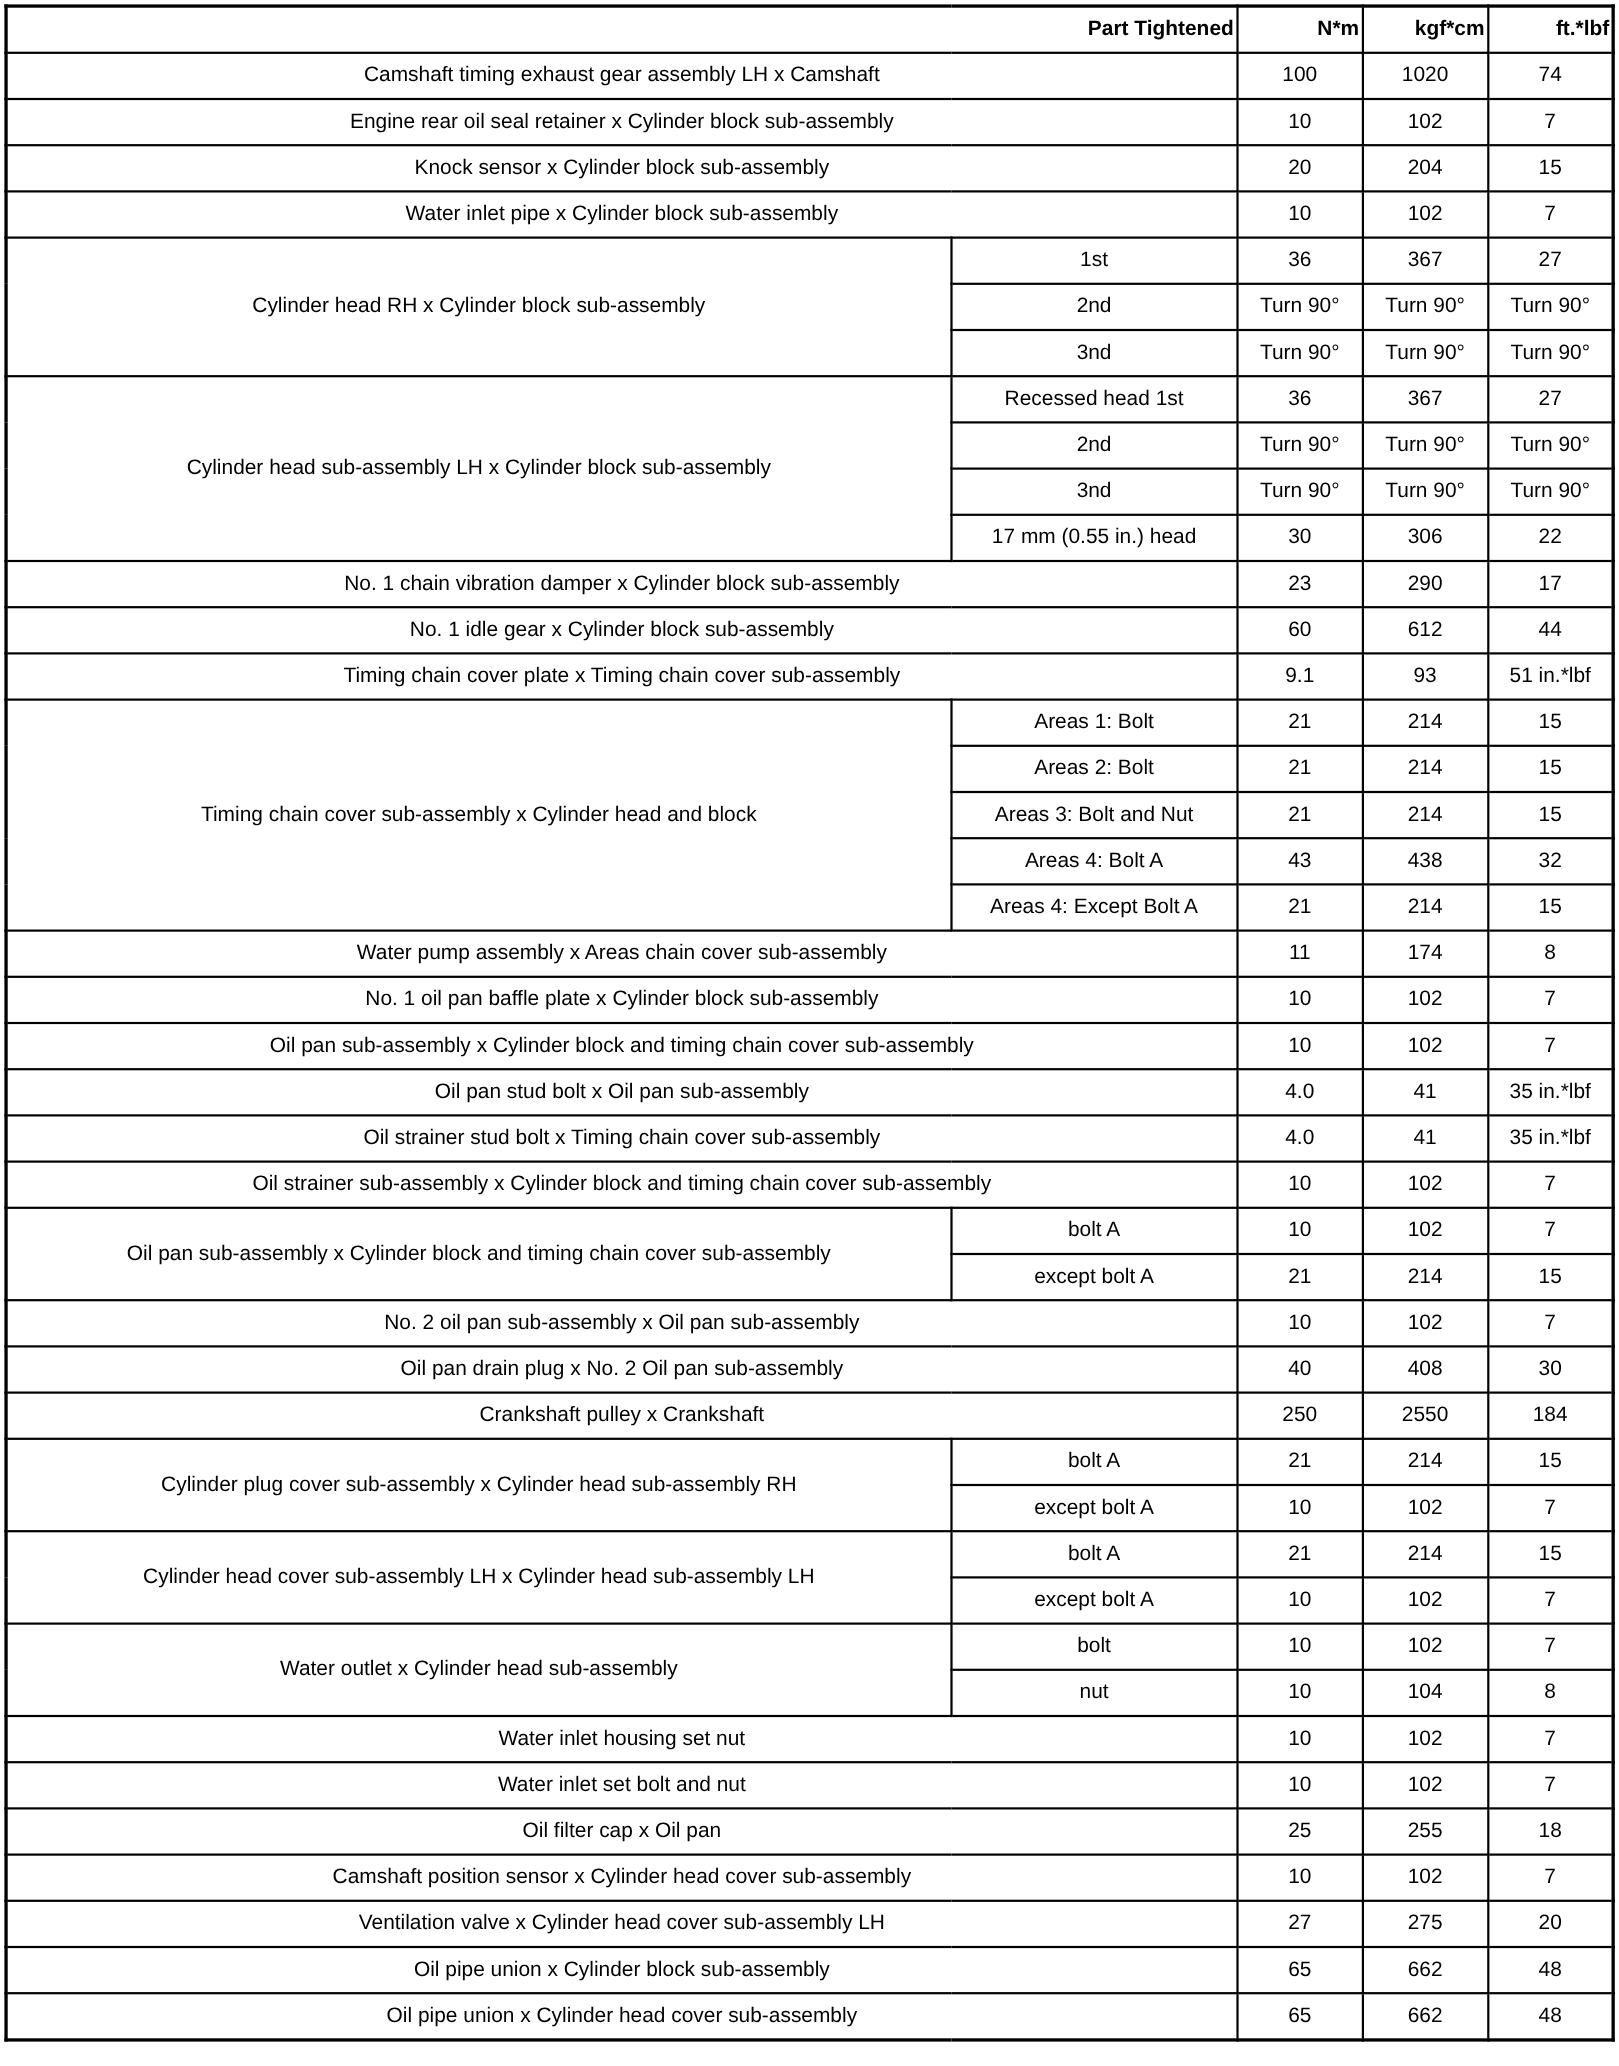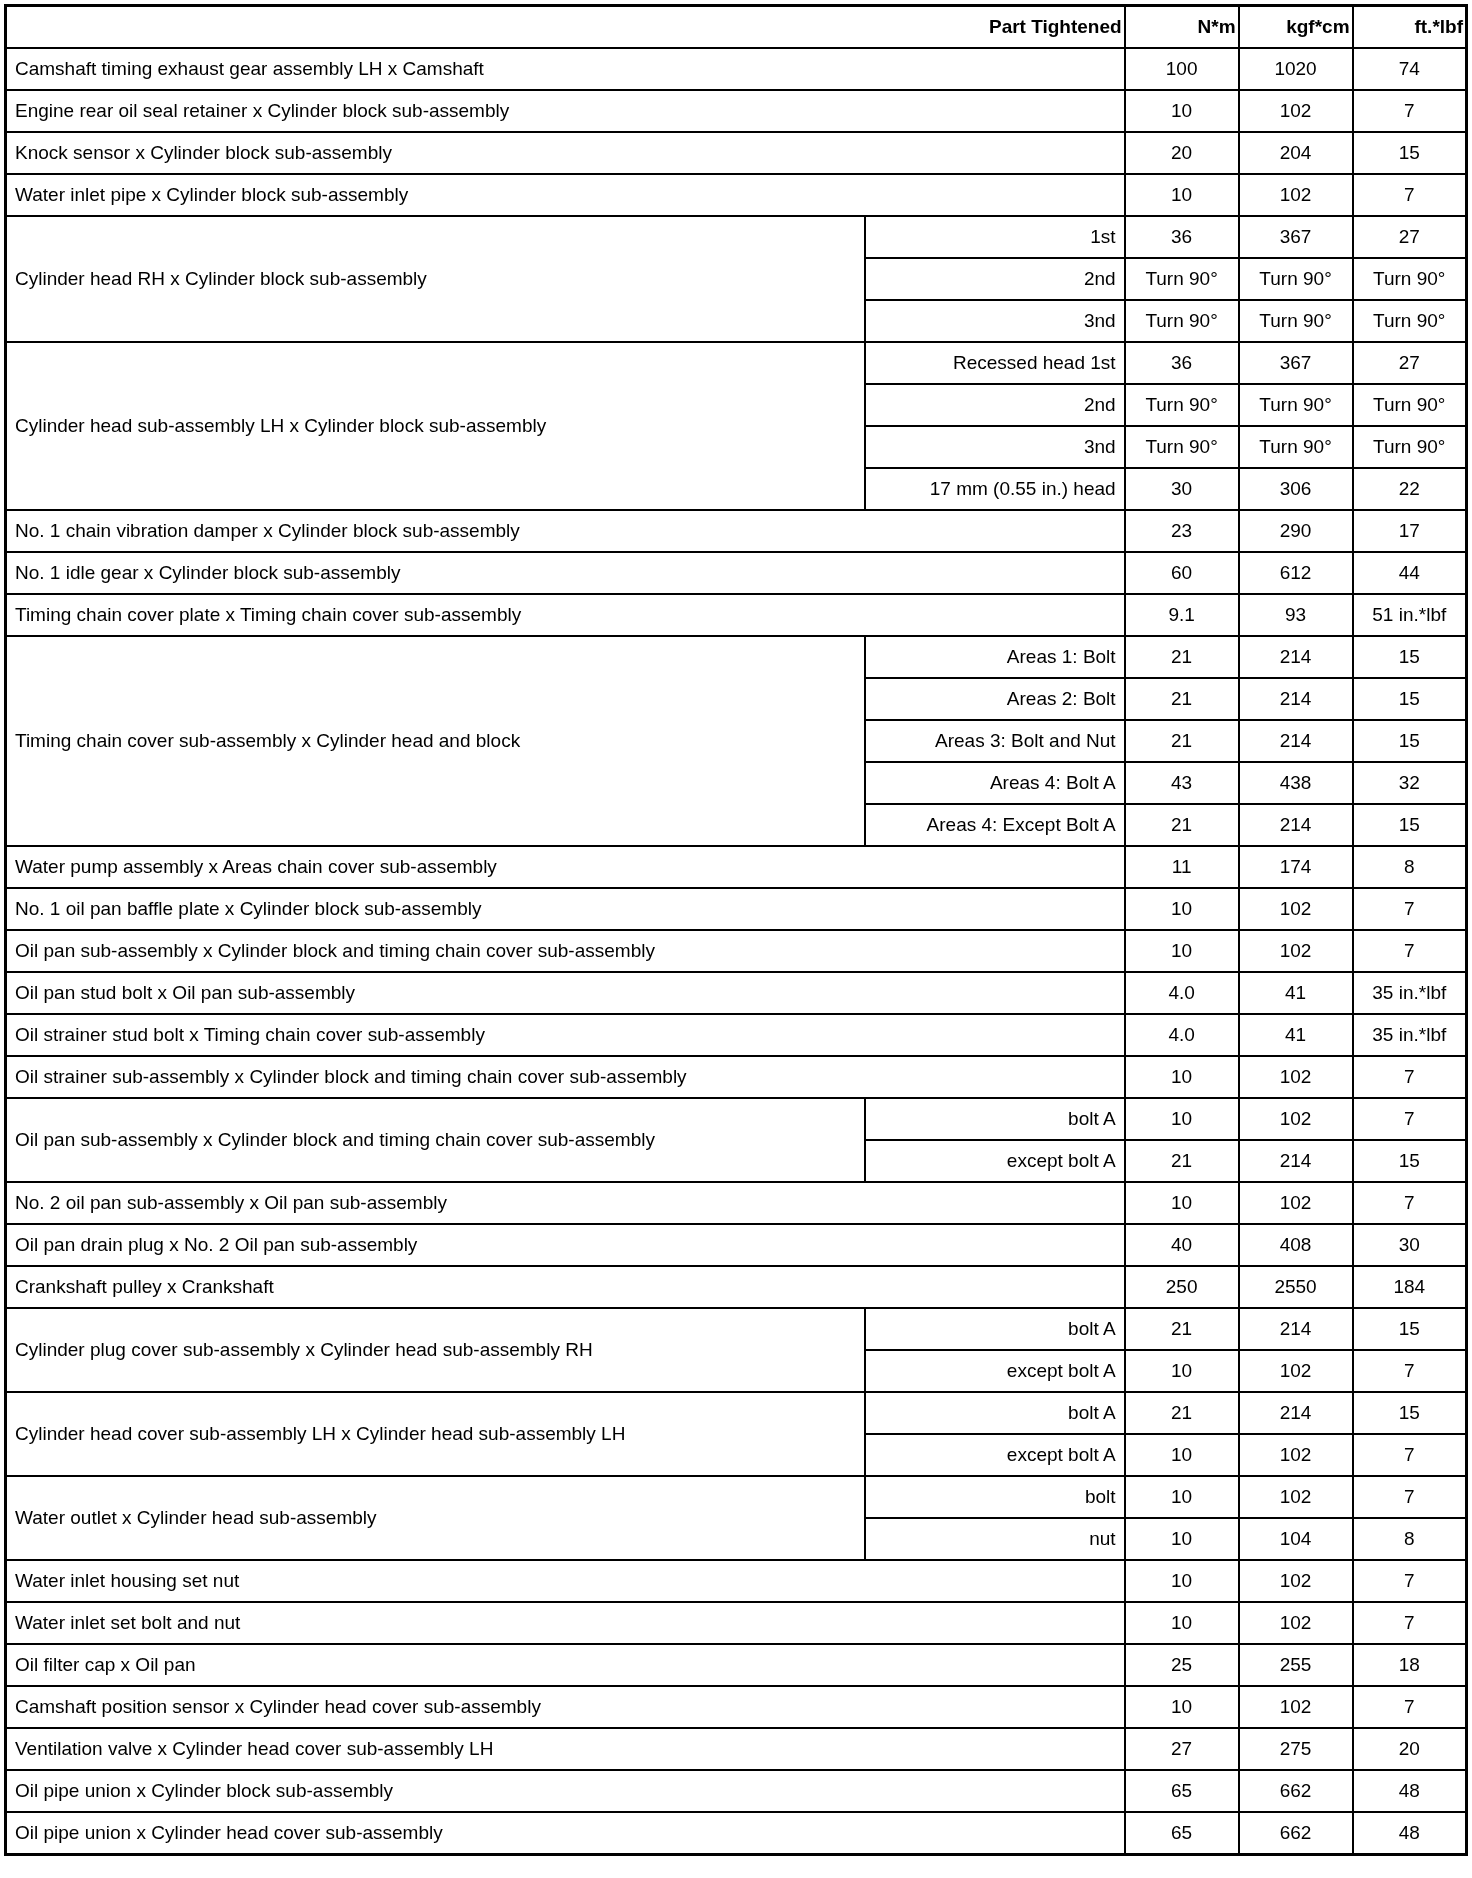--- a/index.html
+++ b/index.html
@@ -27,24 +27,24 @@
     vertical-align: middle;
     overflow: hidden;
     white-space: nowrap;
   }
   table.torque th {
     font-weight: bold;
     text-align: right;
     padding: 0 2px;
   }
   td.part-cell {
-    text-align: left;
+    text-align: center;
   }
   td.sub-cell {
-    text-align: right;
+    text-align: center;
     padding: 0 2px;
   }
   td.val-cell {
     text-align: center;
     padding: 0 2px;
   }
 </style>
 </head>
 <body>
 

